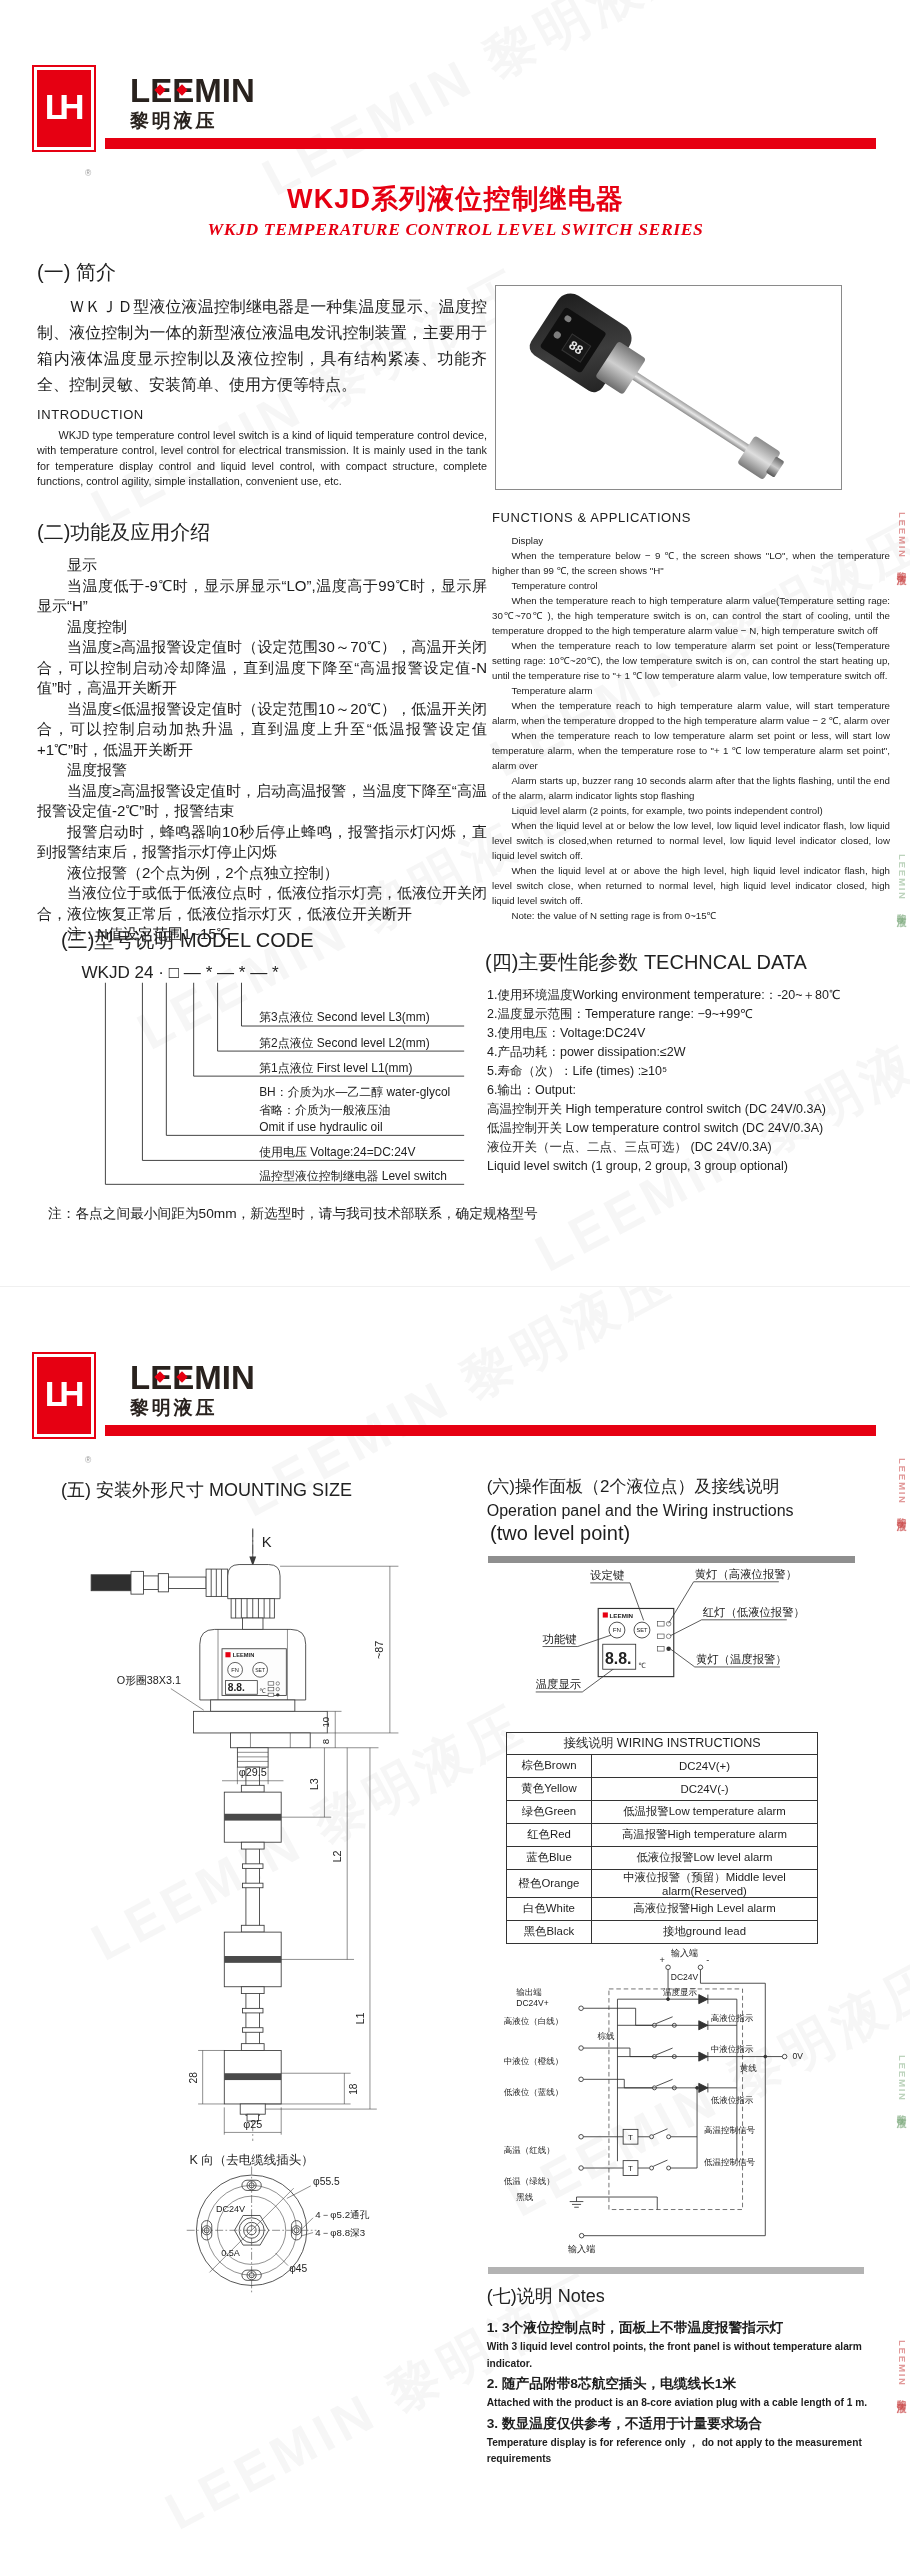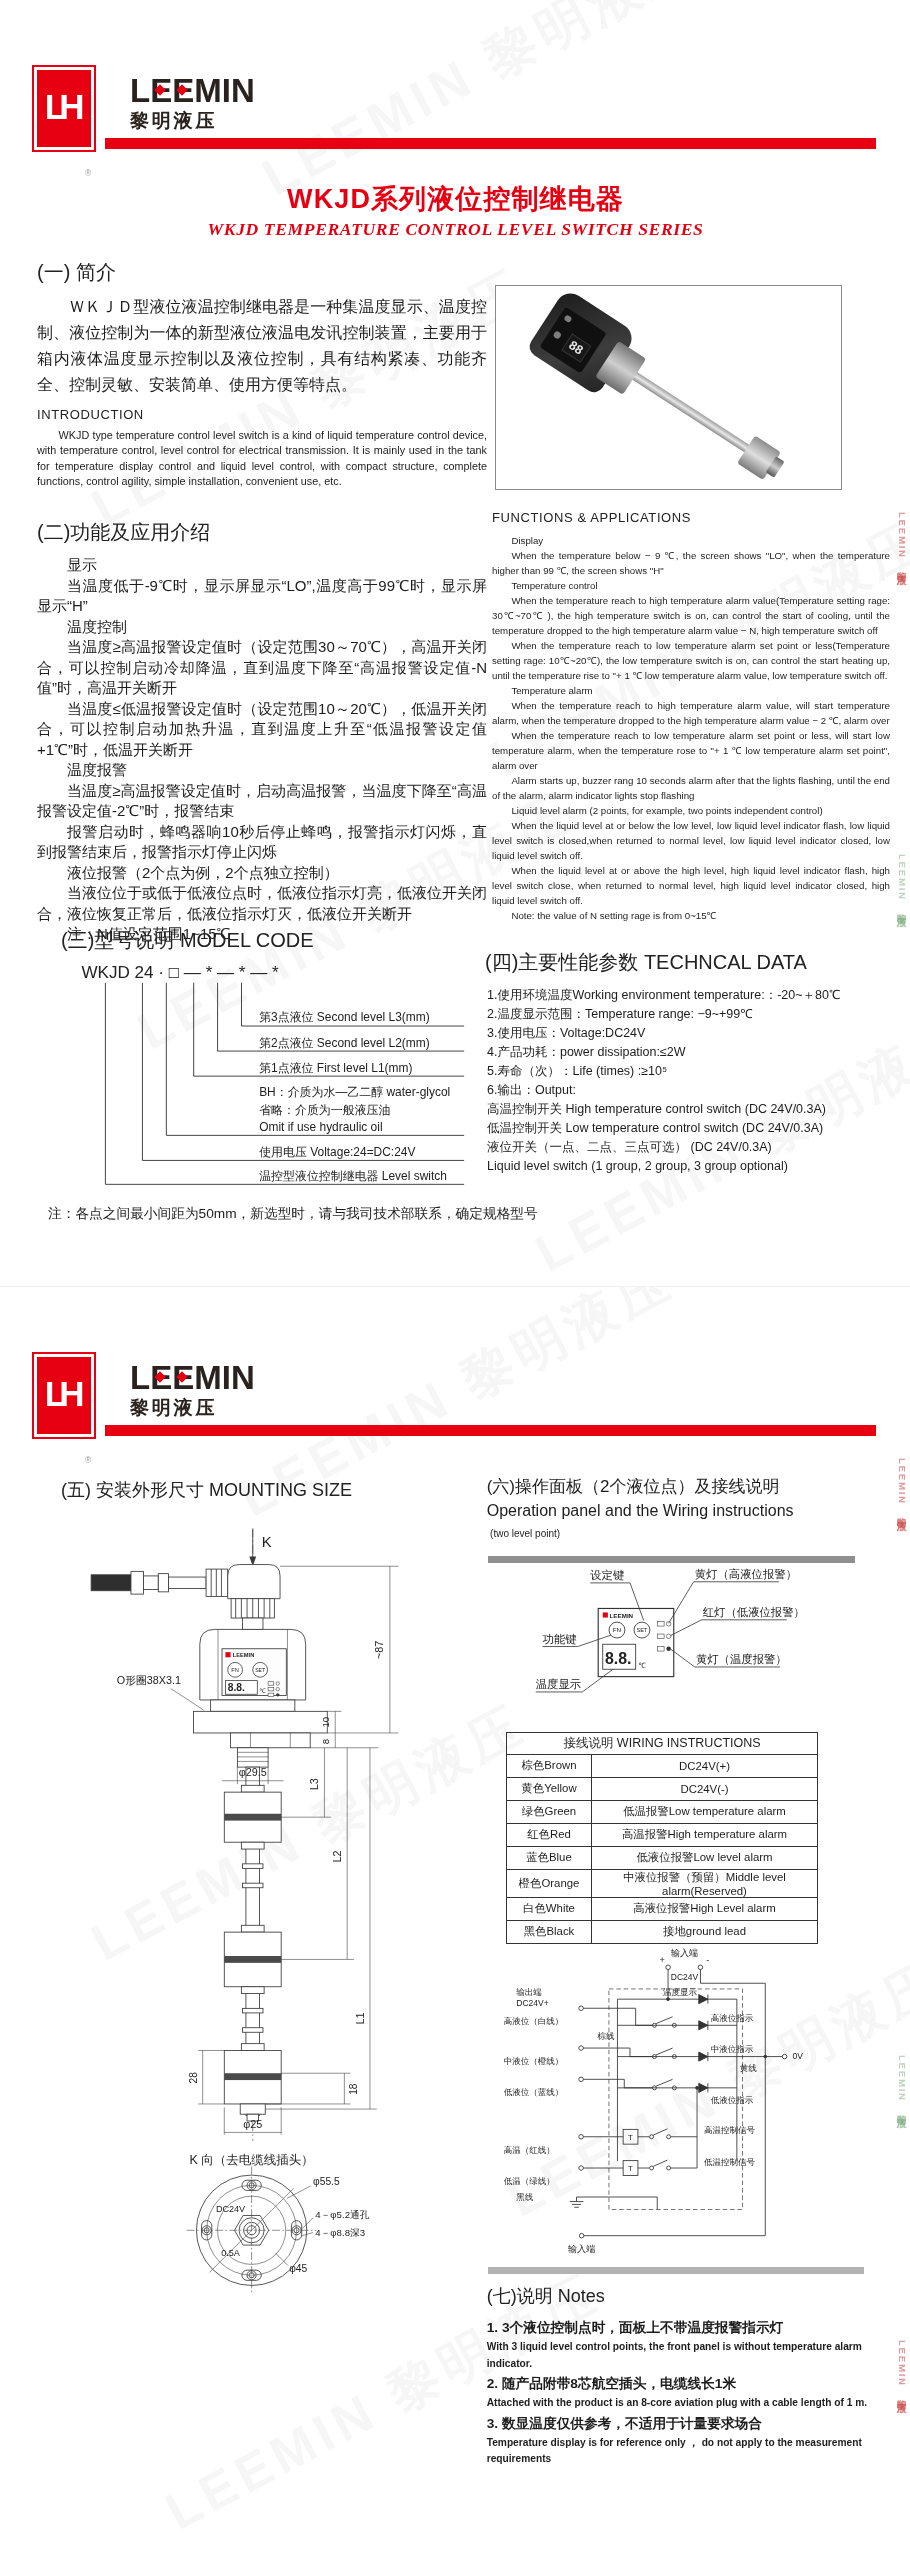--- a/index.html
+++ b/index.html
@@ -384,21 +384,21 @@
     <text x="450" y="1182" font-size="18">φ55.5</text>
     <text x="454" y="1240" font-size="17">4－φ5.2通孔</text>
     <text x="454" y="1272" font-size="17">4－φ8.8深3</text>
     <text x="408" y="1336" font-size="18">φ45</text>
   </svg>
 
   <div class="abs" style="left:481px;top:0;width:407px;height:1289px;">
     <div class="abs" style="left:5.7px;top:188px;width:398px;">
       <div style="font-size:17px;line-height:24px;">(六)操作面板（2个液位点）及接线说明</div>
       <div style="font-size:16px;line-height:23px;">Operation panel and the Wiring instructions</div>
-      <div style="font-size:10px;line-height:23px;padding-left:3.4px;">(two level point)</div>
+      <div style="font-size:20px;line-height:23px;padding-left:3.4px;">(two level point)</div>
     </div>
     <div class="abs graybar" style="left:6.8px;top:269px;width:367px;"></div>
 
     <svg class="abs" style="left:0;top:280px;" width="398" height="142" viewBox="0 0 700 250">
       <g stroke="#333" stroke-width="1.4" fill="none">
         <rect x="206" y="73" width="133" height="120" stroke-width="2"></rect>
         <line x1="192" y1="28" x2="262" y2="28"></line>
           <line x1="262" y1="28" x2="286" y2="94"></line>
         <line x1="374" y1="26" x2="524" y2="26"></line>
           <line x1="374" y1="26" x2="330" y2="99"></line>

